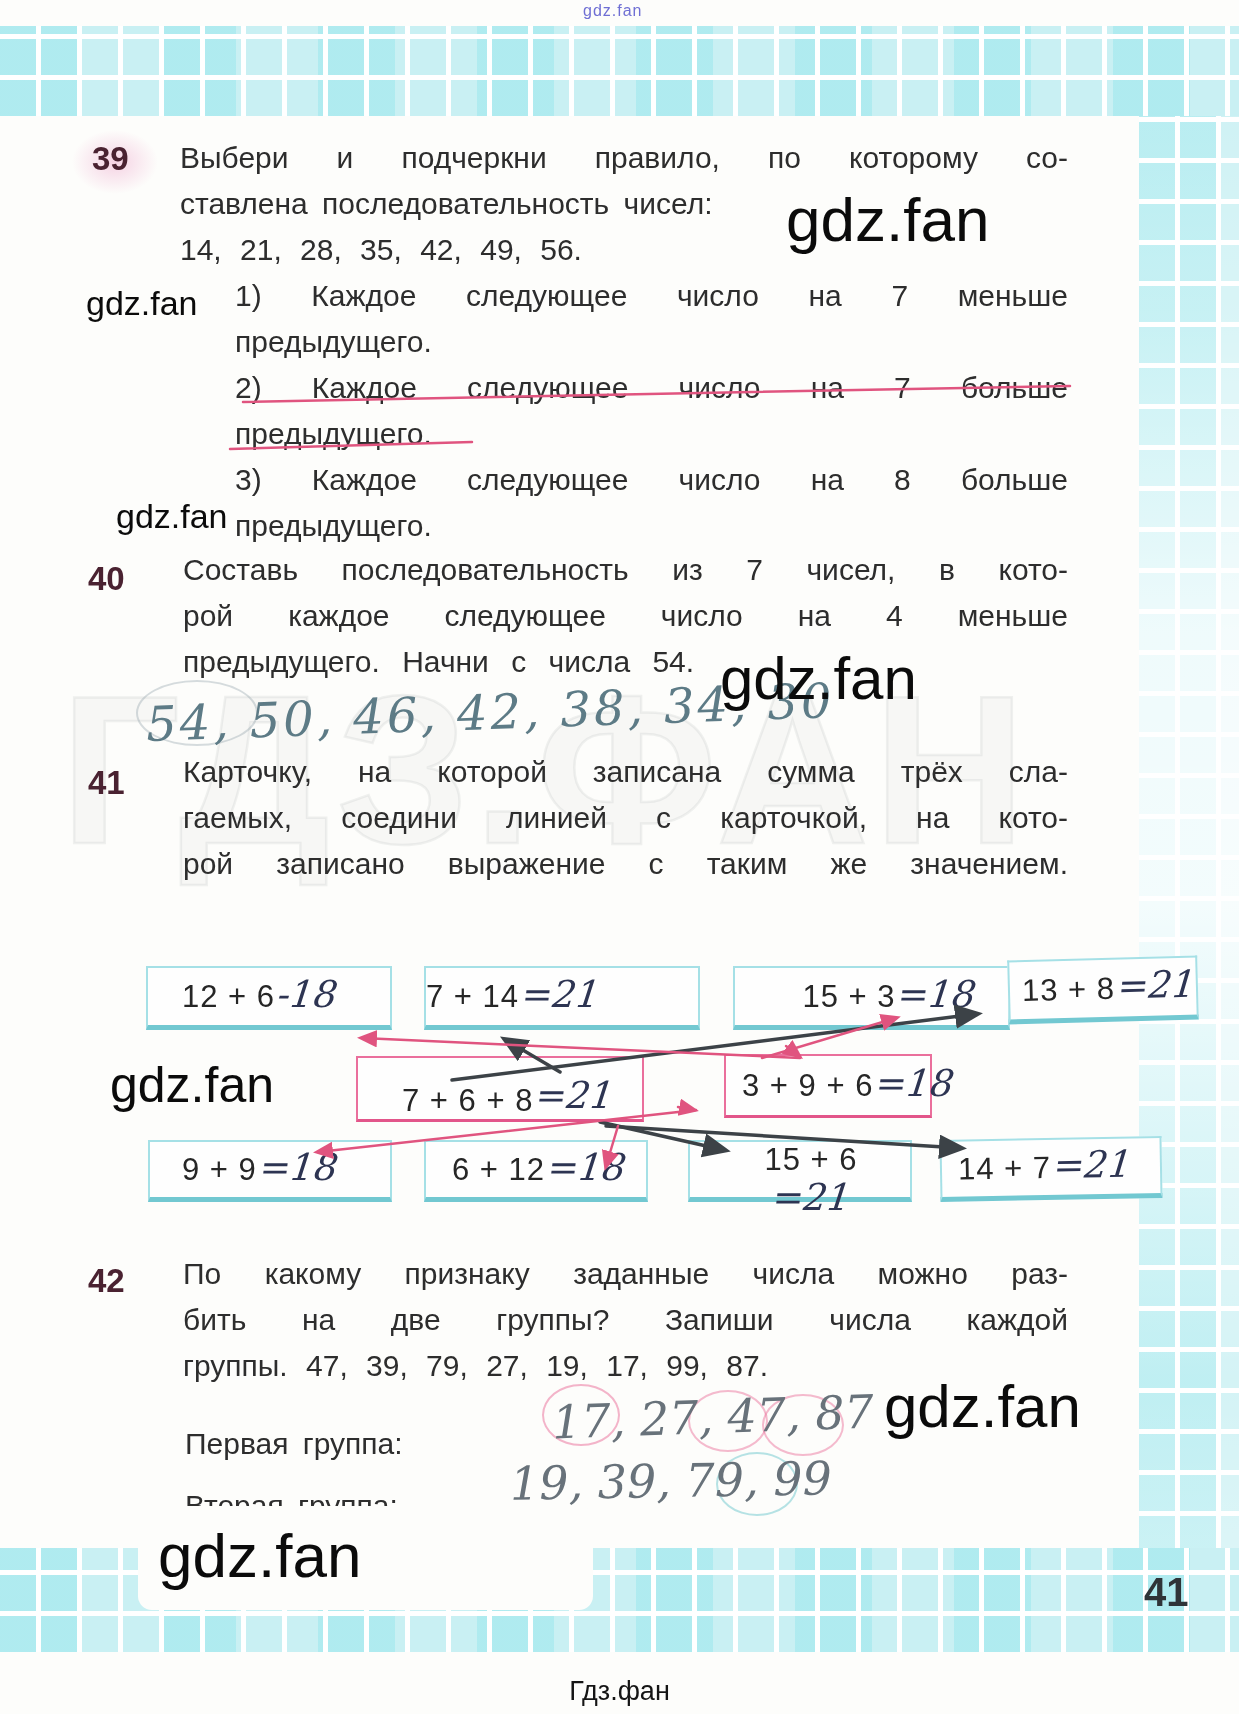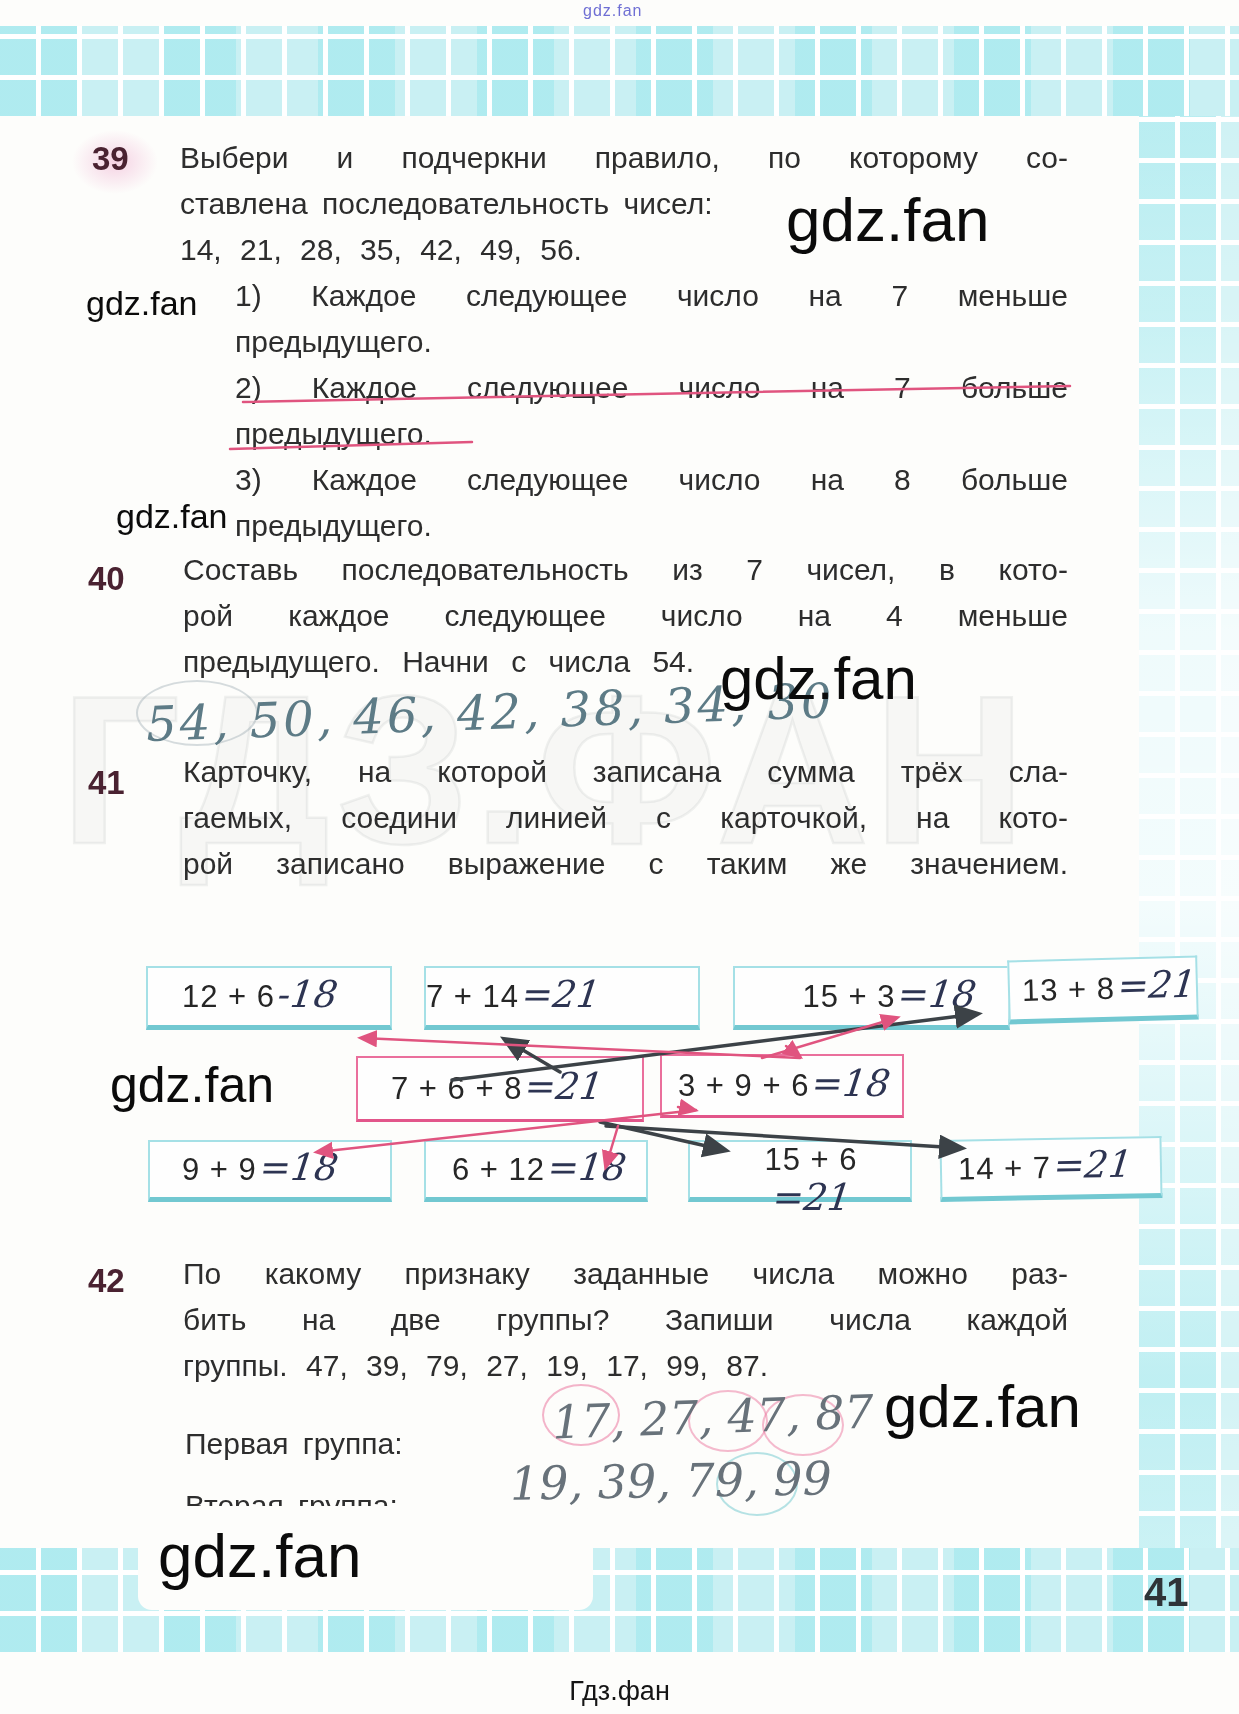--- a/index.html
+++ b/index.html
@@ -104,25 +104,25 @@
   </div>
   <div class="card" style="left:733px;top:966px;width:277px;height:64px;padding-left:36px;justify-content:center;">
     <span class="expr">15 + 3</span>
       <span class="hw">=18</span>
   </div>
   <div class="card" style="left:1008px;top:958px;width:190px;height:64px;padding-left:12px;transform:rotate(-1.5deg);">
     <span class="expr">13 + 8</span>
       <span class="hw">=21</span>
   </div>
 
-  <div class="card pink" style="left:356px;top:1056px;width:288px;height:66px;padding-left:33px;">
+  <div class="card pink" style="left:356px;top:1056px;width:288px;height:66px;padding-left:44px;align-items:flex-end;">
     <span class="expr">7 + 6 + 8</span>
       <span class="hw">=21</span>
   </div>
-  <div class="card pink" style="left:660px;top:1054px;width:244px;height:64px;padding-left:16px;align-items:center;">
+  <div class="card pink" style="left:724px;top:1054px;width:208px;height:64px;padding-left:16px;align-items:center;">
     <span class="expr">3 + 9 + 6</span>
       <span class="hw">=18</span>
   </div>
 
   <div class="card" style="left:148px;top:1140px;width:244px;height:62px;padding-left:32px;">
     <span class="expr">9 + 9</span>
       <span class="hw">=18</span>
   </div>
   <div class="card" style="left:424px;top:1140px;width:224px;height:62px;padding-left:26px;">
     <span class="expr">6 + 12</span>

